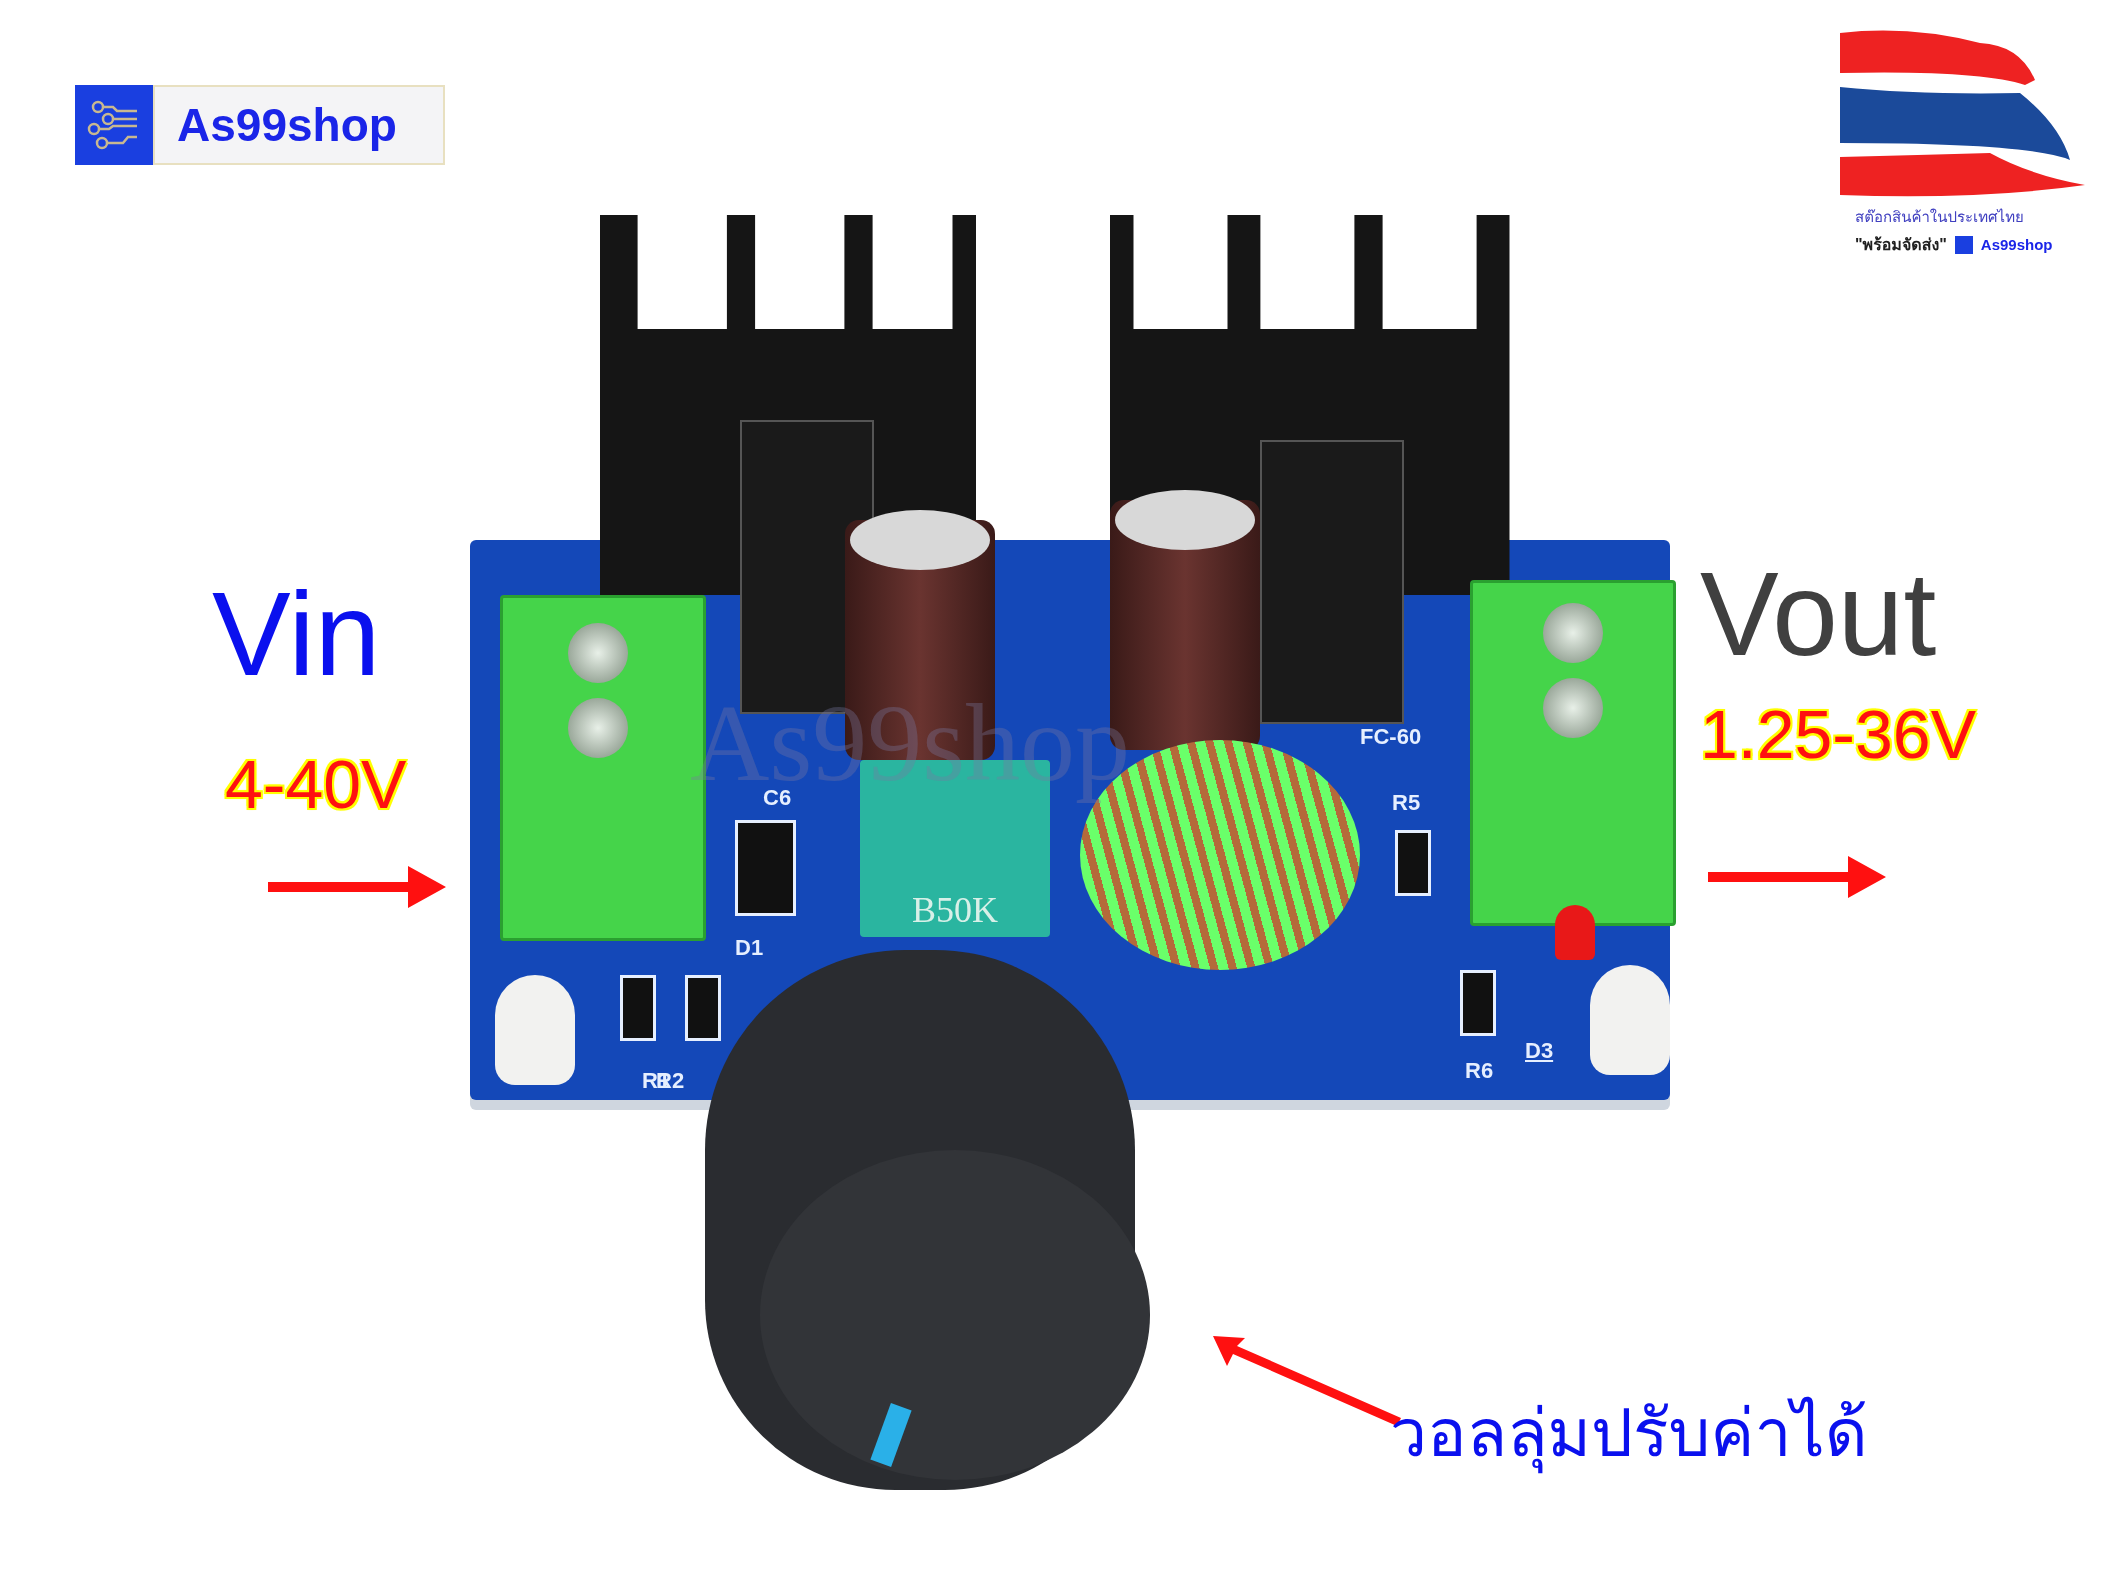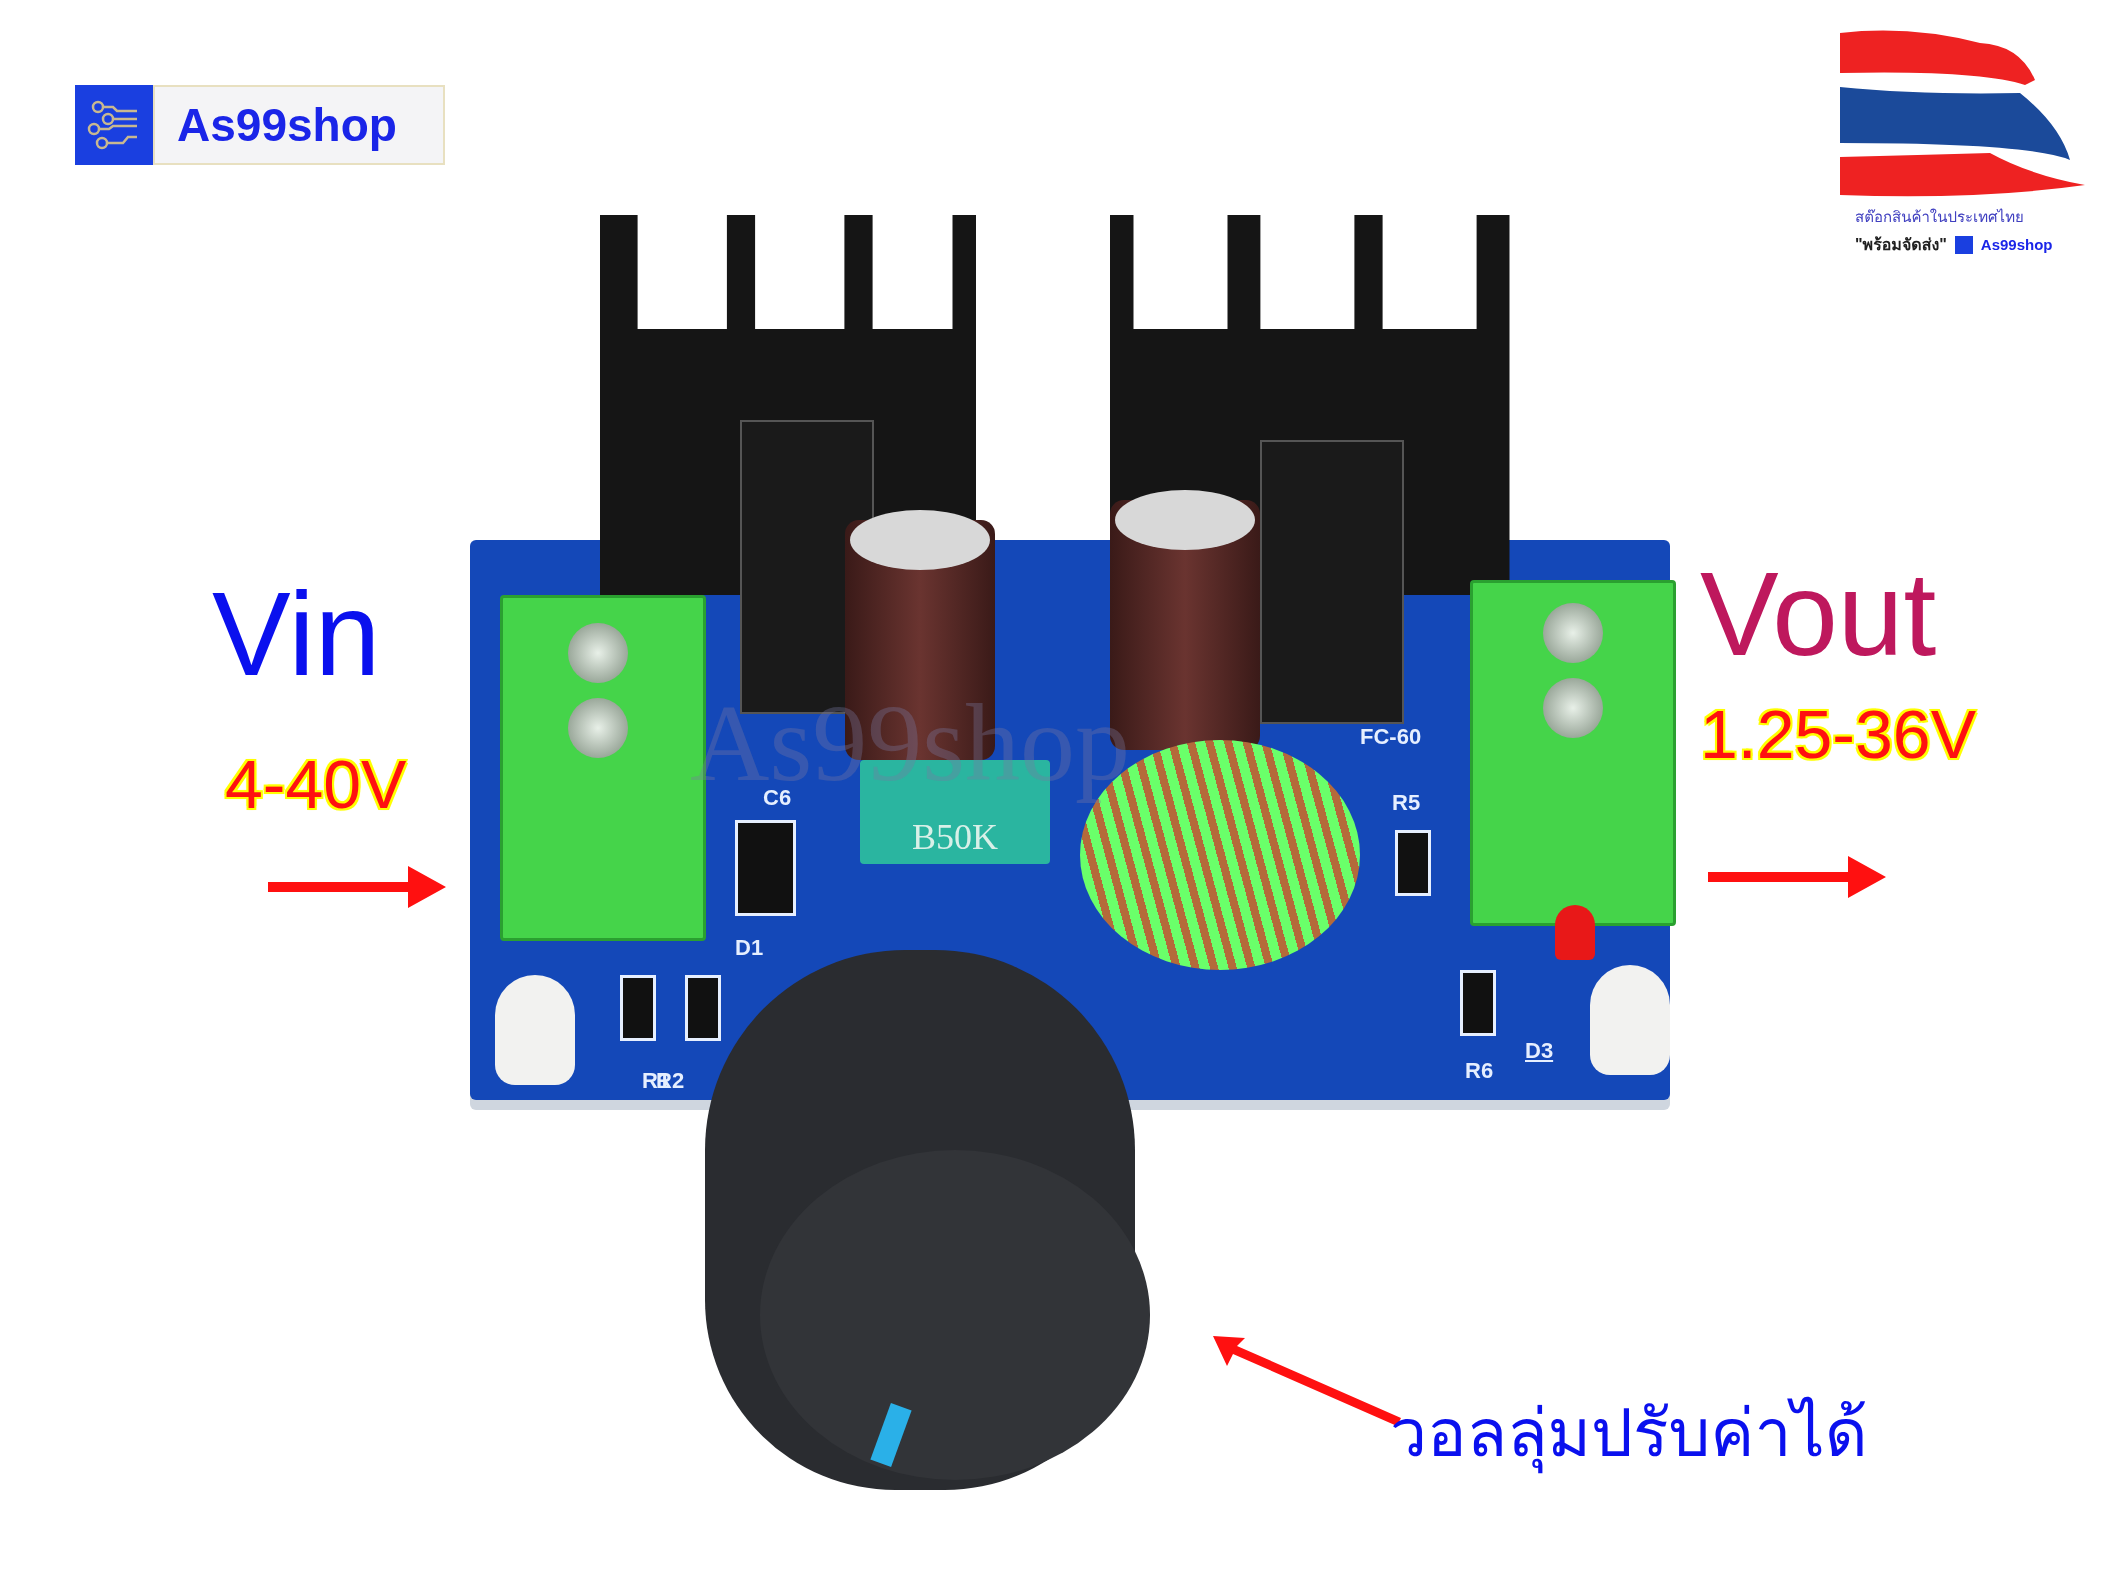--- a/index.html
+++ b/index.html
@@ -11,21 +11,21 @@
   .logo-text{flex:1;background:#f4f4f6;border:2px solid #e8e0c0;display:flex;align-items:center;padding-left:22px;font-weight:bold;font-size:46px;color:#1a25e8;}
   
   .flag{left:1830px;top:25px;width:260px;height:230px;}
   .flag-caption1{left:1855px;top:205px;font-size:15px;color:#4040c0;white-space:nowrap;}
   .flag-caption2{left:1855px;top:232px;font-size:16px;font-weight:bold;color:#202020;white-space:nowrap;display:flex;align-items:center;gap:8px;}
   .mini-logo{width:18px;height:18px;background:#1a3fe0;display:inline-block;}
   .mini-text{color:#1a25e8;font-size:15px;}
   
   .vin{left:212px;top:575px;font-size:118px;color:#0a10ee;line-height:1;}
   .vin-range{left:205px;top:750px;font-size:68px;color:#ff1010;line-height:1;-webkit-text-stroke:0;text-shadow:0 0 3px #ffff00,0 0 3px #ffff00,2px 2px 0 #ffff00,-2px -2px 0 #ffff00,2px -2px 0 #ffff00,-2px 2px 0 #ffff00;margin-left:20px;}
-  .vout{left:1700px;top:555px;font-size:118px;color:#be185d;line-height:1;}
+  .vout{left:1700px;top:555px;font-size:118px;color:#404040;line-height:1;}
   .vout-range{left:1700px;top:700px;font-size:68px;color:#ff1010;line-height:1;text-shadow:0 0 3px #ffff00,0 0 3px #ffff00,2px 2px 0 #ffff00,-2px -2px 0 #ffff00,2px -2px 0 #ffff00,-2px 2px 0 #ffff00;}
   .knob-caption{left:1390px;top:1400px;font-size:66px;color:#0a10ee;line-height:1;white-space:nowrap;}
   
   .board{left:470px;top:540px;width:1200px;height:560px;background:#1448b8;border-radius:6px;box-shadow:0 10px 0 #cfd6df;}
   .heatsink{background:#151515;}
   .terminal{background:#45d44a;border:3px solid #2aa030;border-radius:4px;}
   .screw{width:60px;height:60px;border-radius:50%;background:radial-gradient(#e8f0e8,#7a8a7a);}
   .cap{background:linear-gradient(90deg,#3a1a18,#6a3430,#3a1a18);border-radius:14px;}
   .cap-top{width:140px;height:60px;border-radius:50%;background:#d8d8d8;position:absolute;left:5px;top:-10px;}
   .pot{background:#2ab5a0;border-radius:4px;color:#d8f0e8;font-family:"Liberation Serif",serif;font-size:36px;display:flex;align-items:flex-end;justify-content:center;padding-bottom:6px;box-sizing:border-box;}
@@ -92,21 +92,21 @@
 
 <div class="abs terminal" style="left:500px;top:595px;width:200px;height:340px;">
   <div class="abs screw" style="left:65px;top:25px;"></div>
   <div class="abs screw" style="left:65px;top:100px;"></div>
 </div>
 <div class="abs terminal" style="left:1470px;top:580px;width:200px;height:340px;">
   <div class="abs screw" style="left:70px;top:20px;"></div>
   <div class="abs screw" style="left:70px;top:95px;"></div>
 </div>
 
-<div class="abs pot" style="left:860px;top:760px;width:190px;height:104px;">B50K</div>
+<div class="abs pot" style="left:860px;top:760px;width:190px;height:177px;">B50K</div>
 
 <div class="abs toroid" style="left:1080px;top:740px;"></div>
 
 <div class="abs smd" style="left:620px;top:975px;width:30px;height:60px;"></div>
 <div class="abs smd" style="left:685px;top:975px;width:30px;height:60px;"></div>
 <div class="abs smd" style="left:1395px;top:830px;width:30px;height:60px;"></div>
 <div class="abs smd" style="left:1460px;top:970px;width:30px;height:60px;"></div>
 <div class="abs smd" style="left:735px;top:820px;width:55px;height:90px;"></div>
 <span class="abs silk" style="left:763px;top:785px;">C6</span>
 <span class="abs silk" style="left:735px;top:935px;">D1</span>

